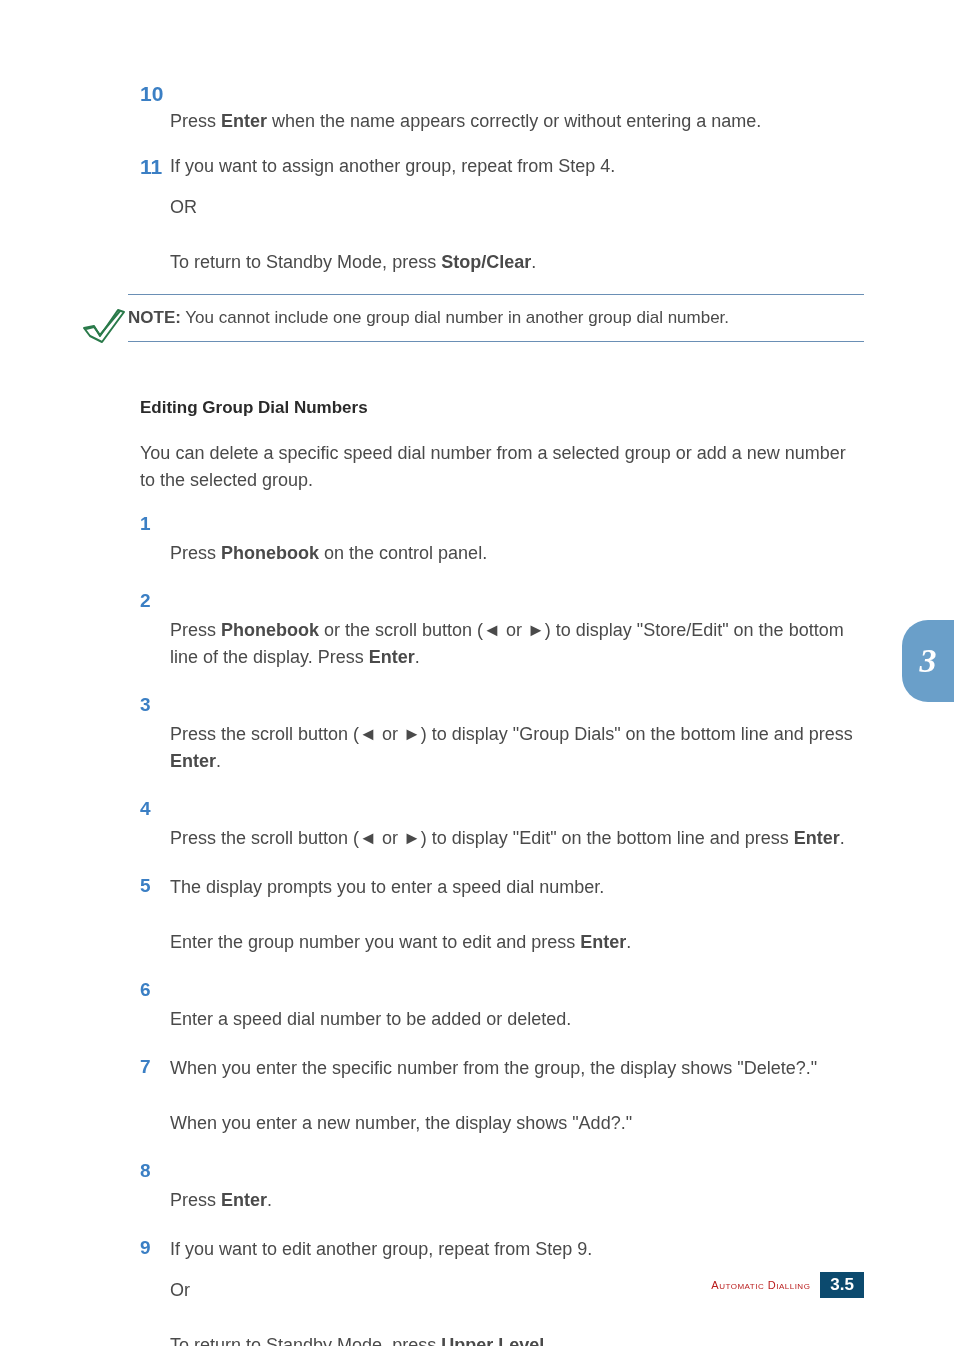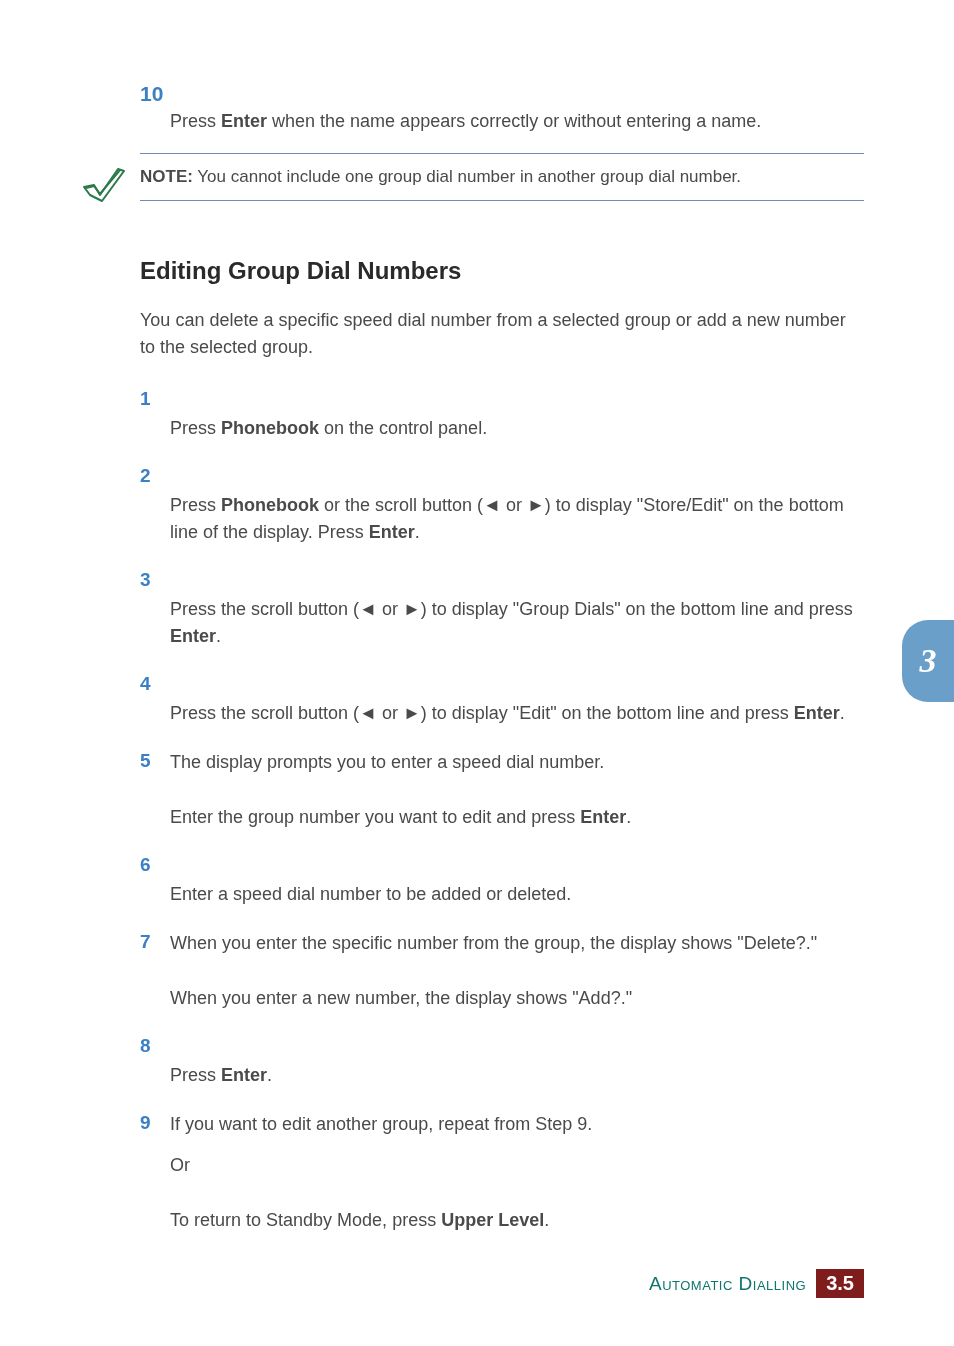--- a/index.html
+++ b/index.html
@@ -48,48 +48,48 @@
   }
   .step-text p:last-child {
     margin-bottom: 0;
     margin-top: 28px;
   }
   .note-box {
     display: flex;
     align-items: flex-start;
     margin-left: -60px;
     margin-bottom: 50px;
-    gap: 12px;
+    gap: 0;
   }
   .note-icon {
     flex-shrink: 0;
     width: 48px;
     height: 48px;
     margin-top: 6px;
   }
   .note-content {
     flex: 1;
     border-top: 1px solid #6a8fb5;
     border-bottom: 1px solid #6a8fb5;
     padding: 10px 0;
     font-size: 17px;
     line-height: 1.5;
     color: #4a4a4a;
   }
   .heading {
-    font-size: 24px;
+    font-size: 17px;
     font-weight: bold;
     color: #2a2a2a;
     margin-bottom: 22px;
   }
   .body-text {
     font-size: 18px;
     line-height: 1.5;
     color: #4a4a4a;
-    margin-bottom: 26px;
+    margin-bottom: 18px;
   }
   .list-steps .step {
     margin-bottom: 22px;
   }
   .list-steps .step-num {
     font-size: 19px;
     min-width: 30px;
   }
   .side-tab {
     position: absolute;
@@ -112,43 +112,51 @@
   }
   .footer {
     position: absolute;
     bottom: 48px;
     right: 90px;
     display: flex;
     align-items: center;
     gap: 10px;
   }
   .footer-text {
-    font-size: 19px;
+    font-size: 11px;
     font-variant: small-caps;
     letter-spacing: 0.5px;
-    color: #0f766e;
+    color: #b91c1c;
   }
   .footer-pagebox {
-    background: #7f1d1d;
+    background: #0c4a6e;
     color: #ffffff;
     padding: 3px 10px;
-    font-size: 20px;
+    font-size: 17px;
     font-weight: bold;
   }
 </style>
 </head>
 <body>
 
 <div class="page">
 
   <div id="steps-top">
       <div class="step">
         <div class="step-num big">10</div>
         <div class="step-text">
           <p>Press <b>Enter</b> when the name appears correctly or without entering a name.</p>
+        </div>
+      </div>
+      <div class="step">
+        <div class="step-num big">11</div>
+        <div class="step-text">
+          <p>If you want to assign another group, repeat from Step 4.</p>
+          <p>OR</p>
+          <p>To return to Standby Mode, press <b>Stop/Clear</b>.</p>
         </div>
       </div>
     </div>
 
   <div class="note-box">
     <div class="note-icon">
       <svg viewBox="0 0 48 48" width="48" height="48">
         <path d="M 4 28 L 14 26 L 20 36 L 38 10 L 44 12 L 22 42 L 10 36 Z" fill="none" stroke="#2a7a4a" stroke-width="2" stroke-linejoin="round"></path>
         <path d="M 6 29 L 14 27 L 20 35 L 40 11" fill="none" stroke="#2a7a4a" stroke-width="2"></path>
       </svg>

